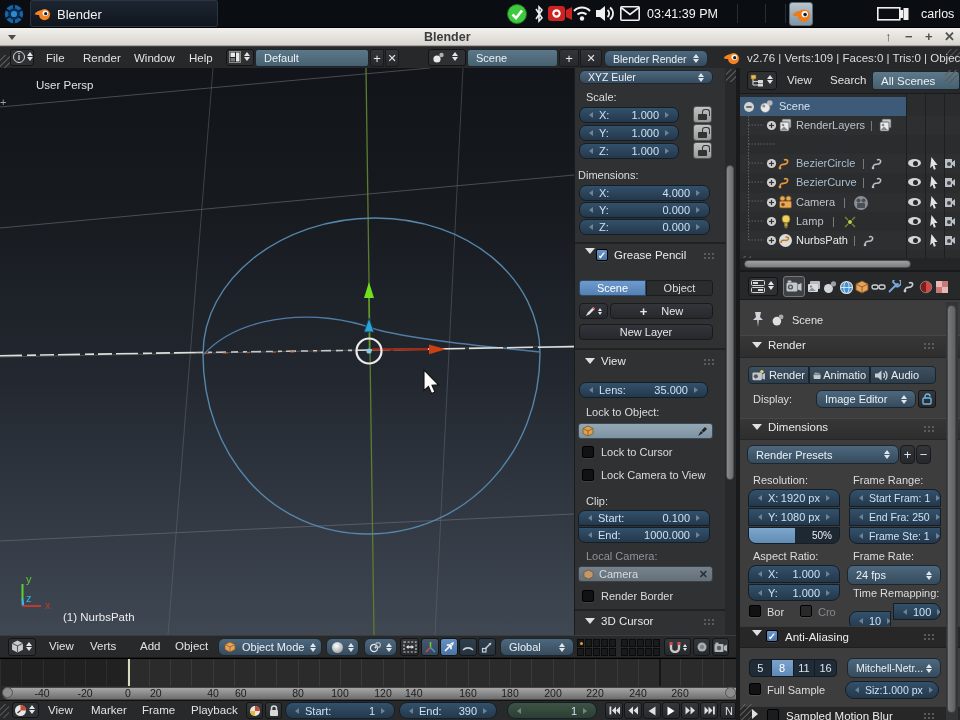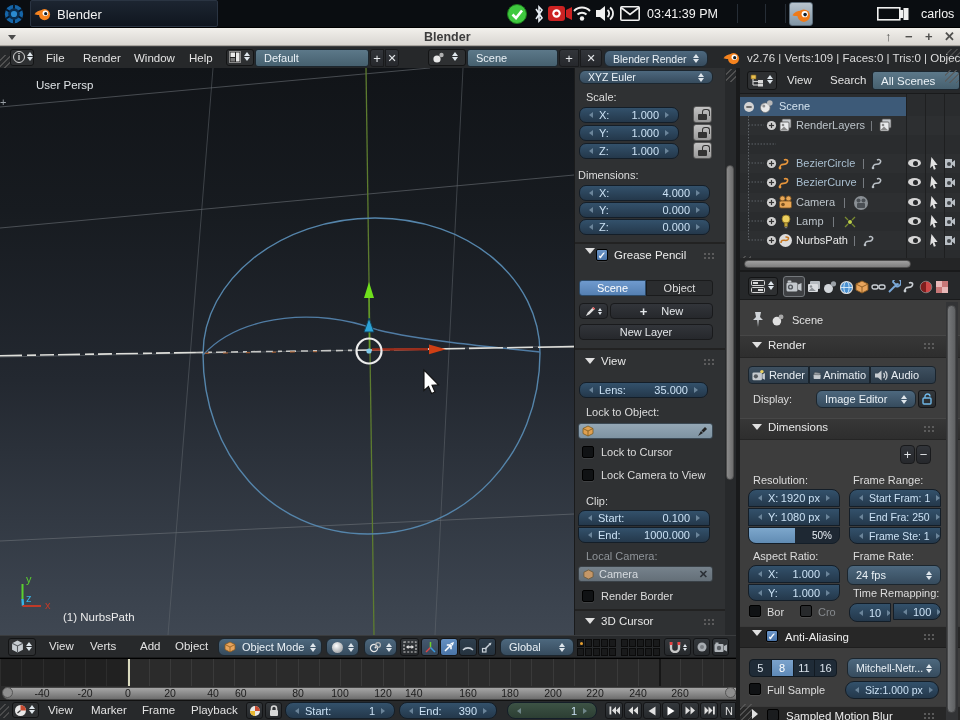--- a/index.html
+++ b/index.html
@@ -512,21 +512,21 @@
   <div class="abs" style="left:659px;top:0;width:1.6px;height:27px;background:#161616"></div>
 </div>
 <div class="abs" id="tlscrub" style="left:0;top:686px;width:736px;height:14px;background:#2b2b2b">
   <div class="abs" style="left:2px;top:0.5px;width:750px;height:13px;background:linear-gradient(#a6a6a6,#6e6e6e);border-radius:6.5px;border:1px solid #454545"></div>
   <div class="abs" style="left:2px;top:1px;width:11px;height:11px;border-radius:50%;background:#8e8e8e;border:1px solid #555"></div>
   <div class="abs" style="left:725px;top:1px;width:11px;height:11px;border-radius:50%;background:#8e8e8e;border:1px solid #555"></div>
   <div id="tlnums" style="position:absolute;left:0;top:0;width:736px;height:14px;font-size:10.5px;color:#1c1c1c">
     <div class="abs" style="left:22px;top:1px;width:40px;text-align:center">-40</div>
     <div class="abs" style="left:65px;top:1px;width:40px;text-align:center">-20</div>
     <div class="abs" style="left:108px;top:1px;width:40px;text-align:center">0</div>
-    <div class="abs" style="left:150px;top:1px;width:40px;text-align:center">20</div>
+    <div class="abs" style="left:150px;top:1px;width:40px;text-align:left">20</div>
     <div class="abs" style="left:193px;top:1px;width:40px;text-align:center">40</div>
     <div class="abs" style="left:235px;top:1px;width:40px;text-align:left">60</div>
     <div class="abs" style="left:278px;top:1px;width:40px;text-align:center">80</div>
     <div class="abs" style="left:320px;top:1px;width:40px;text-align:center">100</div>
     <div class="abs" style="left:363px;top:1px;width:40px;text-align:center">120</div>
     <div class="abs" style="left:405px;top:1px;width:40px;text-align:left">140</div>
     <div class="abs" style="left:448px;top:1px;width:40px;text-align:center">160</div>
     <div class="abs" style="left:490px;top:1px;width:40px;text-align:center">180</div>
     <div class="abs" style="left:533px;top:1px;width:40px;text-align:center">200</div>
     <div class="abs" style="left:575px;top:1px;width:40px;text-align:center">220</div>
@@ -952,20 +952,24 @@
           <path d="M3,5 L3,3.5 A 2.5,2.5 0 0 1 8,3.5" fill="none" stroke="#70b8e8" stroke-width="1.4"></path>
         </svg>
       </div>
 
   <div class="abs" style="left:0;top:146px;width:220px;height:22px;background:linear-gradient(#373737,#2e2e2e);border-top:1px solid #474747;border-bottom:1px solid #252525"></div>
   <div class="ph" style="left:12px;top:149px">
         <span class="tri"></span>
         <span>Dimensions</span>
       </div>
   <div class="dots" style="left:183px;top:153px"></div>
+  <div class="dd" style="left:7px;top:173px;width:152px;height:19px">Render Presets<span class="dda" style="margin-left:auto">
+          <i class="u"></i>
+          <i class="d"></i>
+        </span></div>
   <div class="btnd" style="left:160px;top:173px;width:15px;height:19px;font-size:13px">+</div>
   <div class="btnd" style="left:176px;top:173px;width:15px;height:19px;font-size:13px">−</div>
   <div class="lbl" style="left:13px;top:202px">Resolution:</div>
   <div class="lbl" style="left:113px;top:202px">Frame Range:</div>
   <div class="fld" style="left:8px;top:217px;width:92px;height:18px;border-radius:8px 8px 0 0">
         <span class="aL"></span>
         <span class="lab">X:</span>
         <span class="val">1920 px</span>
         <span class="aR"></span>
       </div>
@@ -1010,21 +1014,21 @@
       </div>
   <div class="dd" style="left:107px;top:293px;width:94px;height:20px">24 fps<span class="dda" style="margin-left:auto">
           <i class="u"></i>
           <i class="d"></i>
         </span></div>
   <div class="lbl" style="left:113px;top:315px">Time Remapping:</div>
   <div class="cb" style="left:9px;top:333px"></div>
       <div class="lbl" style="left:27px;top:334px">Bor</div>
   <div class="cb" style="left:60px;top:333px;background:#27292b"></div>
       <div class="lbl" style="left:78px;top:334px;color:#85898d">Cro</div>
-  <div class="fld" style="left:109px;top:331px;width:42px;height:19px;border-radius:8px 0 0 8px">
+  <div class="fld" style="left:109px;top:339px;width:42px;height:19px;border-radius:8px 0 0 8px">
         <span class="aL"></span>
         <span class="val" style="margin:0 auto">10</span>
         <span class="aR"></span>
       </div>
   <div class="fld" style="left:153px;top:331px;width:48px;height:17px;border-radius:0 8px 8px 0">
         <span class="aL"></span>
         <span class="val" style="margin:0 auto">100</span>
         <span class="aR"></span>
       </div>
 

